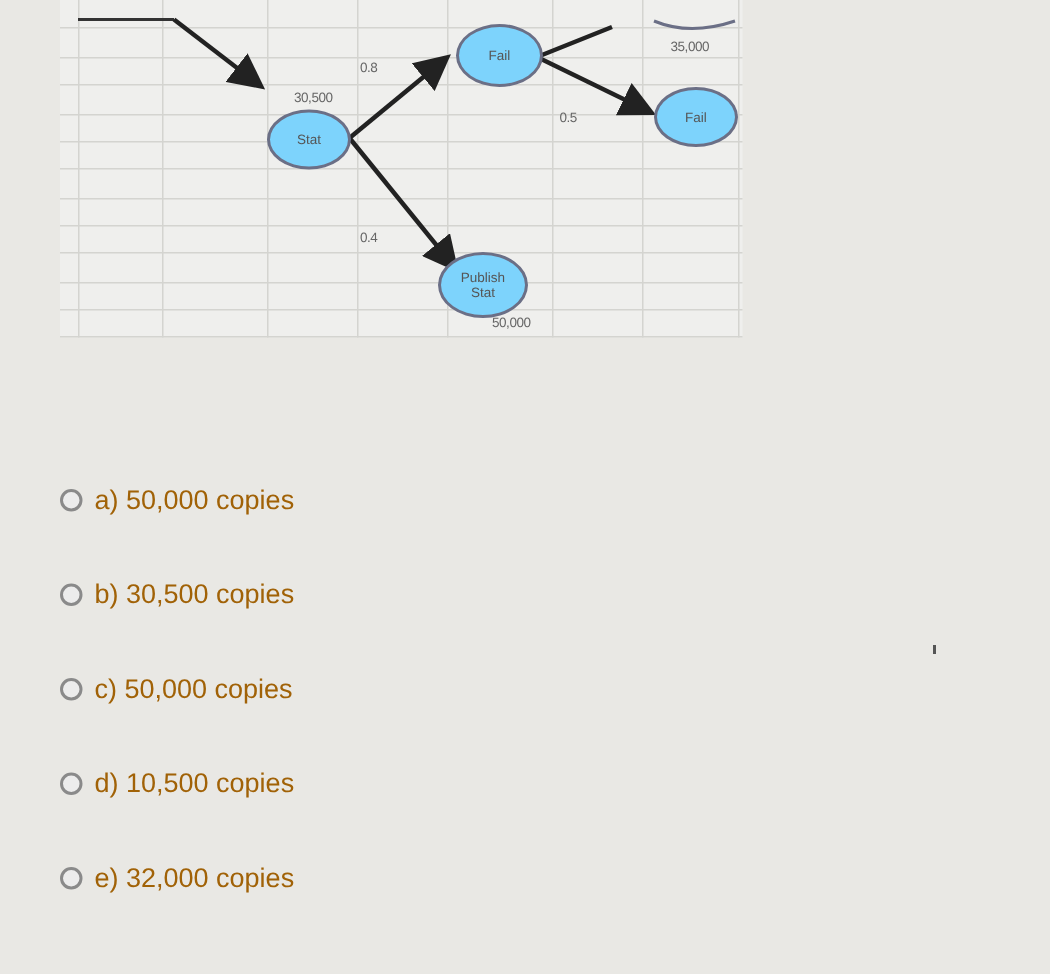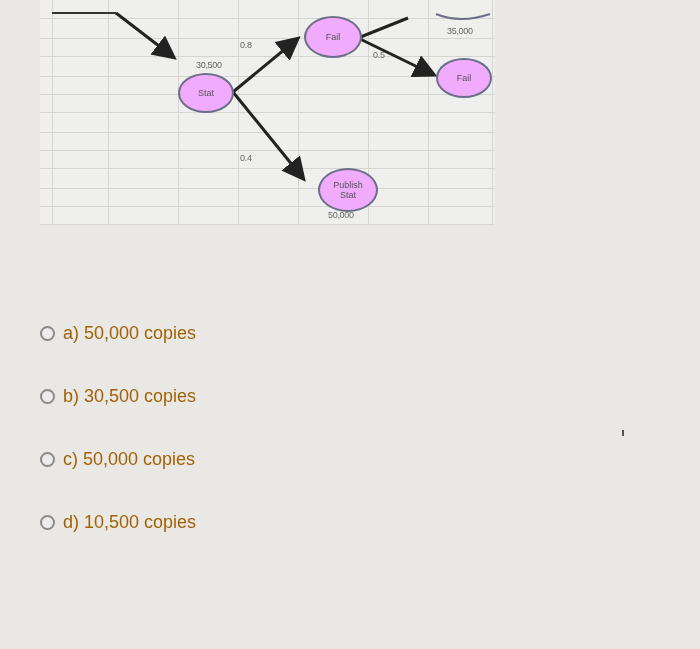--- a/index.html
+++ b/index.html
@@ -10,21 +10,21 @@
     position:relative;
   }
   .diagram {
     position:absolute; left:40px; top:0; width:455px; height:225px;
     background:#efefed;
   }
   .grid-v { position:absolute; top:0; bottom:0; width:1px; background:#d4d4d0; }
   .grid-h { position:absolute; left:0; right:0; height:1px; background:#d4d4d0; }
   .node {
     position:absolute; border:2px solid #6b6f86; border-radius:50%;
-    background:#f0abfc; display:flex; align-items:center; justify-content:center;
+    background:#7dd3fc; display:flex; align-items:center; justify-content:center;
     font-size:9px; color:#555; text-align:center; line-height:10px;
   }
   .lbl { position:absolute; font-size:9px; color:#666; letter-spacing:-0.3px; }
   svg.arrows { position:absolute; left:0; top:0; }
   .options { position:absolute; left:40px; top:318px; }
   .option {
     display:flex; align-items:center; height:30px; margin-bottom:33px; cursor:pointer;
   }
   .radio {
     width:15px; height:15px; border:2px solid #8a8a8a; border-radius:50%;
@@ -78,28 +78,28 @@
     <span>Stat</span>
   </div>
 
   <div class="lbl" style="left:200px;top:40px">0.8</div>
   <div class="lbl" style="left:200px;top:153px">0.4</div>
 
   <div class="node" style="left:264px;top:16px;width:54px;height:38px;">
     <span>Fail</span>
   </div>
 
-  <div class="lbl" style="left:333px;top:50px">0.5</div>
+  <div class="lbl" style="left:333px;top:73px">0.5</div>
 
   <div class="lbl" style="left:407px;top:26px">35,000</div>
   <div class="node" style="left:396px;top:58px;width:52px;height:36px;">
     <span>Fail</span>
   </div>
 
-  <div class="node" style="left:278px;top:168px;width:56px;height:40px;flex-direction:column;">
+  <div class="node" style="left:252px;top:168px;width:56px;height:40px;flex-direction:column;">
     <span>Publish</span>
     <span>Stat</span>
   </div>
   <div class="lbl" style="left:288px;top:210px">50,000</div>
 </div>
 
 <div class="options">
   <div class="option">
     <span class="radio"></span>
     <span class="opt-label">a) 50,000 copies</span>
@@ -109,15 +109,19 @@
     <span class="opt-label">b) 30,500 copies</span>
   </div>
   <div class="option">
     <span class="radio"></span>
     <span class="opt-label">c) 50,000 copies</span>
   </div>
   <div class="option">
     <span class="radio"></span>
     <span class="opt-label">d) 10,500 copies</span>
   </div>
+  <div class="option">
+    <span class="radio"></span>
+    <span class="opt-label">e) 32,000 copies</span>
+  </div>
 </div>
 
 <div class="tick"></div>
 
 </body></html>

